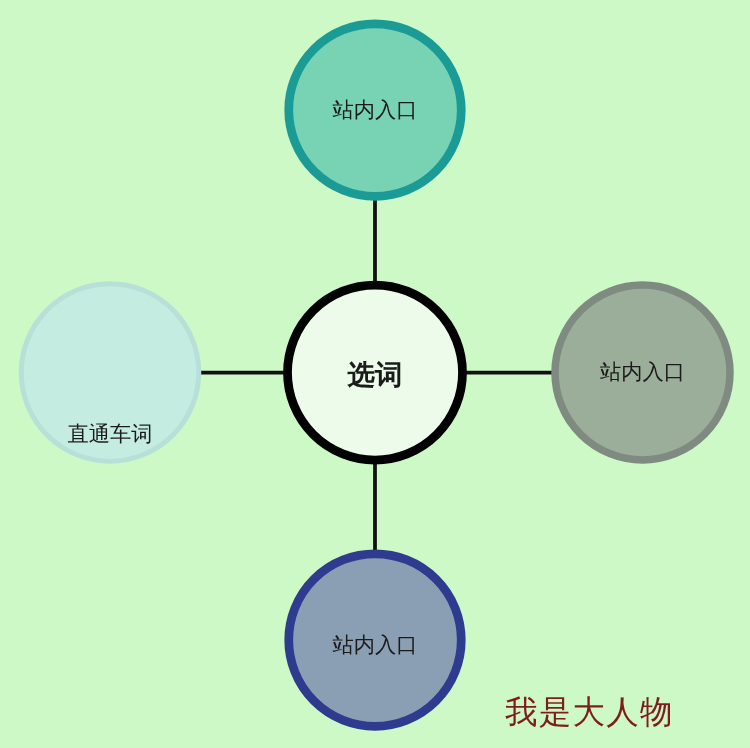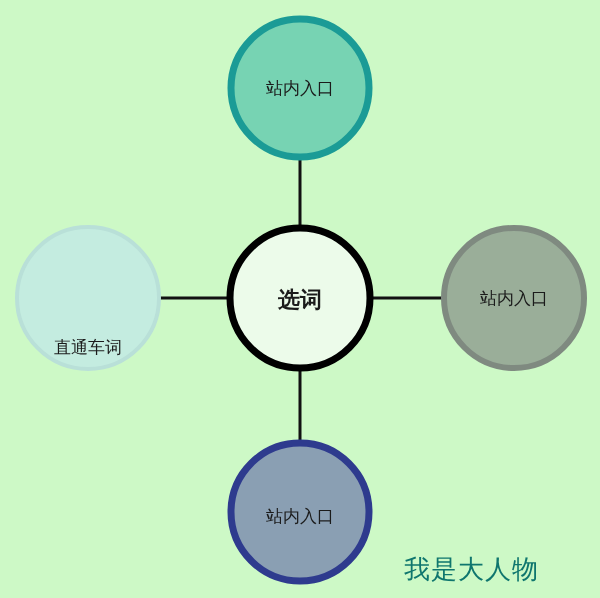--- a/index.html
+++ b/index.html
@@ -1,20 +1,20 @@
 <!DOCTYPE html>
 <html><head>
 <meta charset="utf-8">
 <style>
   html,body{margin:0;padding:0;}
   body{width:600px;height:598px;background:#cdf9c6;position:relative;overflow:hidden;font-family:"DejaVu Sans",sans-serif;}
   svg{position:absolute;left:0;top:0;}
   .lbl{position:absolute;text-align:center;color:#1b1b1b;font-size:17px;transform:translate(-50%,-50%);white-space:nowrap;}
   .center-lbl{font-size:22px;font-weight:bold;}
-  .wm{position:absolute;left:404px;top:552px;font-size:26px;color:#0f766e;letter-spacing:1px;}
+  .wm{position:absolute;left:404px;top:552px;font-size:26px;color:#7f1d1d;letter-spacing:1px;}
 </style>
 </head>
 <body>
 
 <svg width="600" height="598">
   <line x1="300" y1="158" x2="300" y2="228" stroke="#111" stroke-width="3"></line>
   <line x1="300" y1="370" x2="300" y2="440" stroke="#111" stroke-width="3"></line>
   <line x1="160" y1="298" x2="228" y2="298" stroke="#111" stroke-width="3"></line>
   <line x1="372" y1="298" x2="442" y2="298" stroke="#111" stroke-width="3"></line>
 

